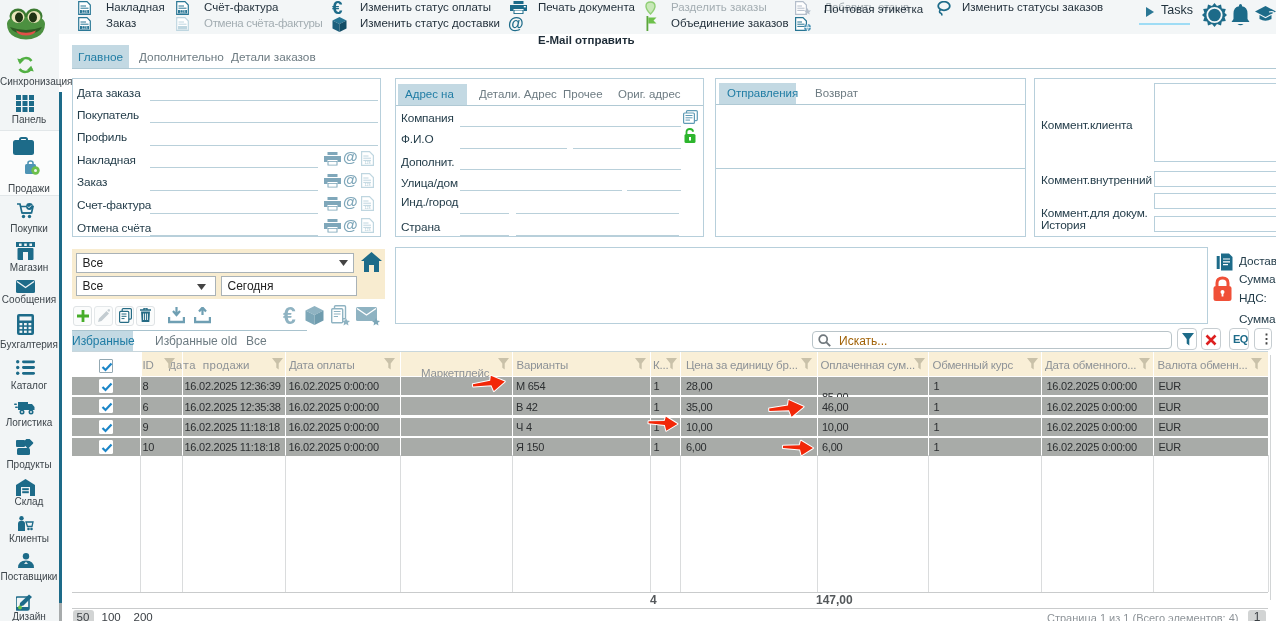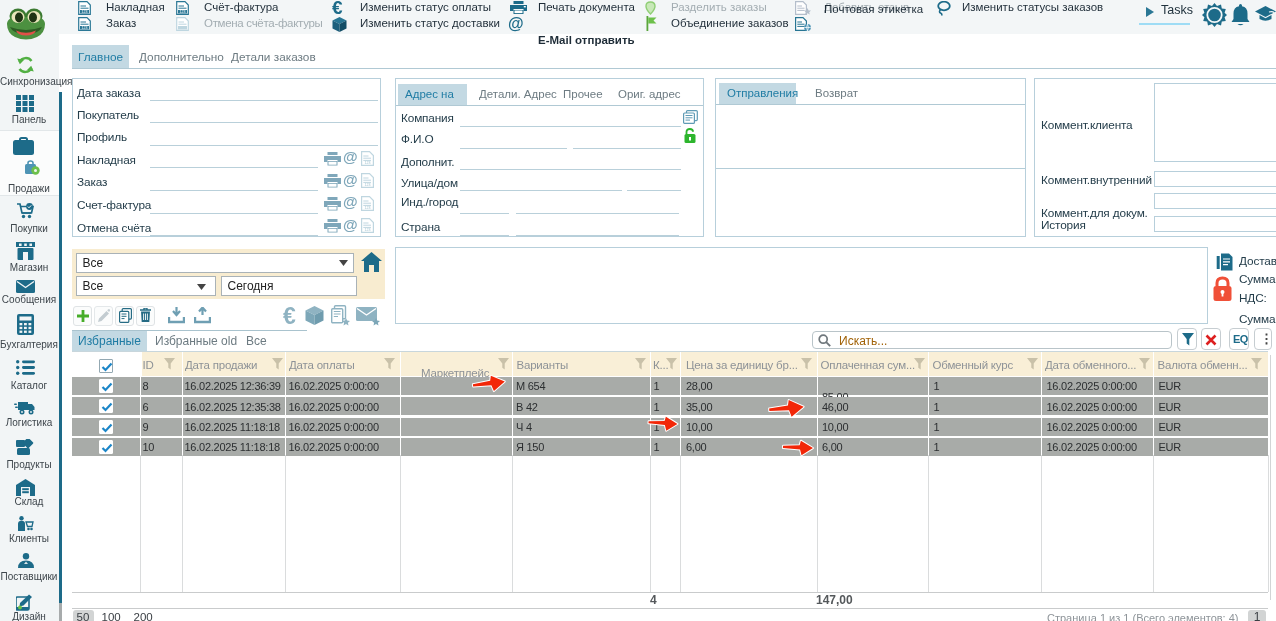--- a/index.html
+++ b/index.html
@@ -508,21 +508,21 @@
   <circle cx="9.5" cy="16" r="2" fill="#fff"></circle>
       <rect x="8.6" y="16" width="1.8" height="4.5" fill="#fff"></rect>
 </svg>
 <div class="flabel" style="left:1239px;top:254px;">Доставка:</div>
 <div class="flabel" style="left:1239px;top:272px;">Сумма Нетто:</div>
 <div class="flabel" style="left:1239px;top:290.5px;">НДС:</div>
 <div class="flabel" style="left:1239px;top:311.5px;">Сумма брутто:</div>
 <div id="sbbar"></div>
 <div id="sbbar2"></div>
 
-<div class="ttab tealtxt" style="left:72px;width:75px;background:#c3d9e3;text-align:center;">Избранные</div>
+<div class="ttab tealtxt" style="left:72px;width:61px;background:#c3d9e3;text-align:center;">Избранные</div>
 <div class="ttab" style="left:155px;color:#6d7b82;">Избранные old</div>
 <div class="ttab" style="left:246px;color:#6d7b82;">Все</div>
 
 <div class="abs" style="left:812px;top:330.5px;width:360px;height:18px;border:1px solid #b9c4c9;border-radius:4px;background:#fff;"></div>
 <svg class="abs" style="left:818px;top:333.5px;" width="13" height="13" viewBox="0 0 13 13">
       <circle cx="5.2" cy="5.2" r="4" fill="none" stroke="#6f777c" stroke-width="1.7"></circle>
       <path d="M8.2 8.2 L12.2 12.2" stroke="#6f777c" stroke-width="1.9"></path>
     </svg>
 <div class="abs" style="left:839px;top:333.5px;font-size:12px;color:#a16207;">Искать...</div>
 <div class="btn" style="left:1177.4px;width:20px;"></div>
@@ -535,21 +535,21 @@
     </svg>
 <div class="btn" style="left:1229.2px;width:20px;"></div>
 <div class="abs" style="left:1233px;top:333px;font-size:11px;font-weight:bold;color:#1d6b89;letter-spacing:-0.5px;">ЕQ</div>
 <div class="btn" style="left:1254.3px;width:18px;"></div>
 <div class="abs" style="left:1260px;top:331px;font-size:13px;font-weight:bold;color:#444;">⋮</div>
 
 <div class="abs" style="left:72px;top:350.8px;width:1196px;height:1px;background:#c8d6dc;"></div>
 <div class="abs" style="left:141.5px;top:352px;width:1126.2px;height:23.5px;background:#f9efd7;"></div>
 <div class="abs" style="left:72px;top:352px;width:67.5px;height:23.5px;background:#ffffff;"></div>
 <div class="hdrtxt" style="left:142.5px;">ID</div>
-<div class="hdrtxt" style="left:185px;">Дата продажи</div>
+<div class="hdrtxt" style="left:169px;font-family:Liberation Mono, monospace;">Дата продажи</div>
 <div class="hdrtxt" style="left:289px;">Дата оплаты</div>
 <div class="hdrtxt" style="left:421px;margin-top:8px;">Маркетплейс</div>
 <div class="hdrtxt" style="left:516.5px;">Варианты</div>
 <div class="hdrtxt" style="left:653px;">К...</div>
 <div class="hdrtxt" style="left:686px;">Цена за единицу бр...</div>
 <div class="hdrtxt" style="left:820.5px;">Оплаченная сум...</div>
 <div class="hdrtxt" style="left:932.5px;">Обменный курс</div>
 <div class="hdrtxt" style="left:1045px;">Дата обменного...</div>
 <div class="hdrtxt" style="left:1157.5px;">Валюта обменн...</div>
 <svg class="funnel" style="left:164px;top:357.5px;" viewBox="0 0 11 12">

